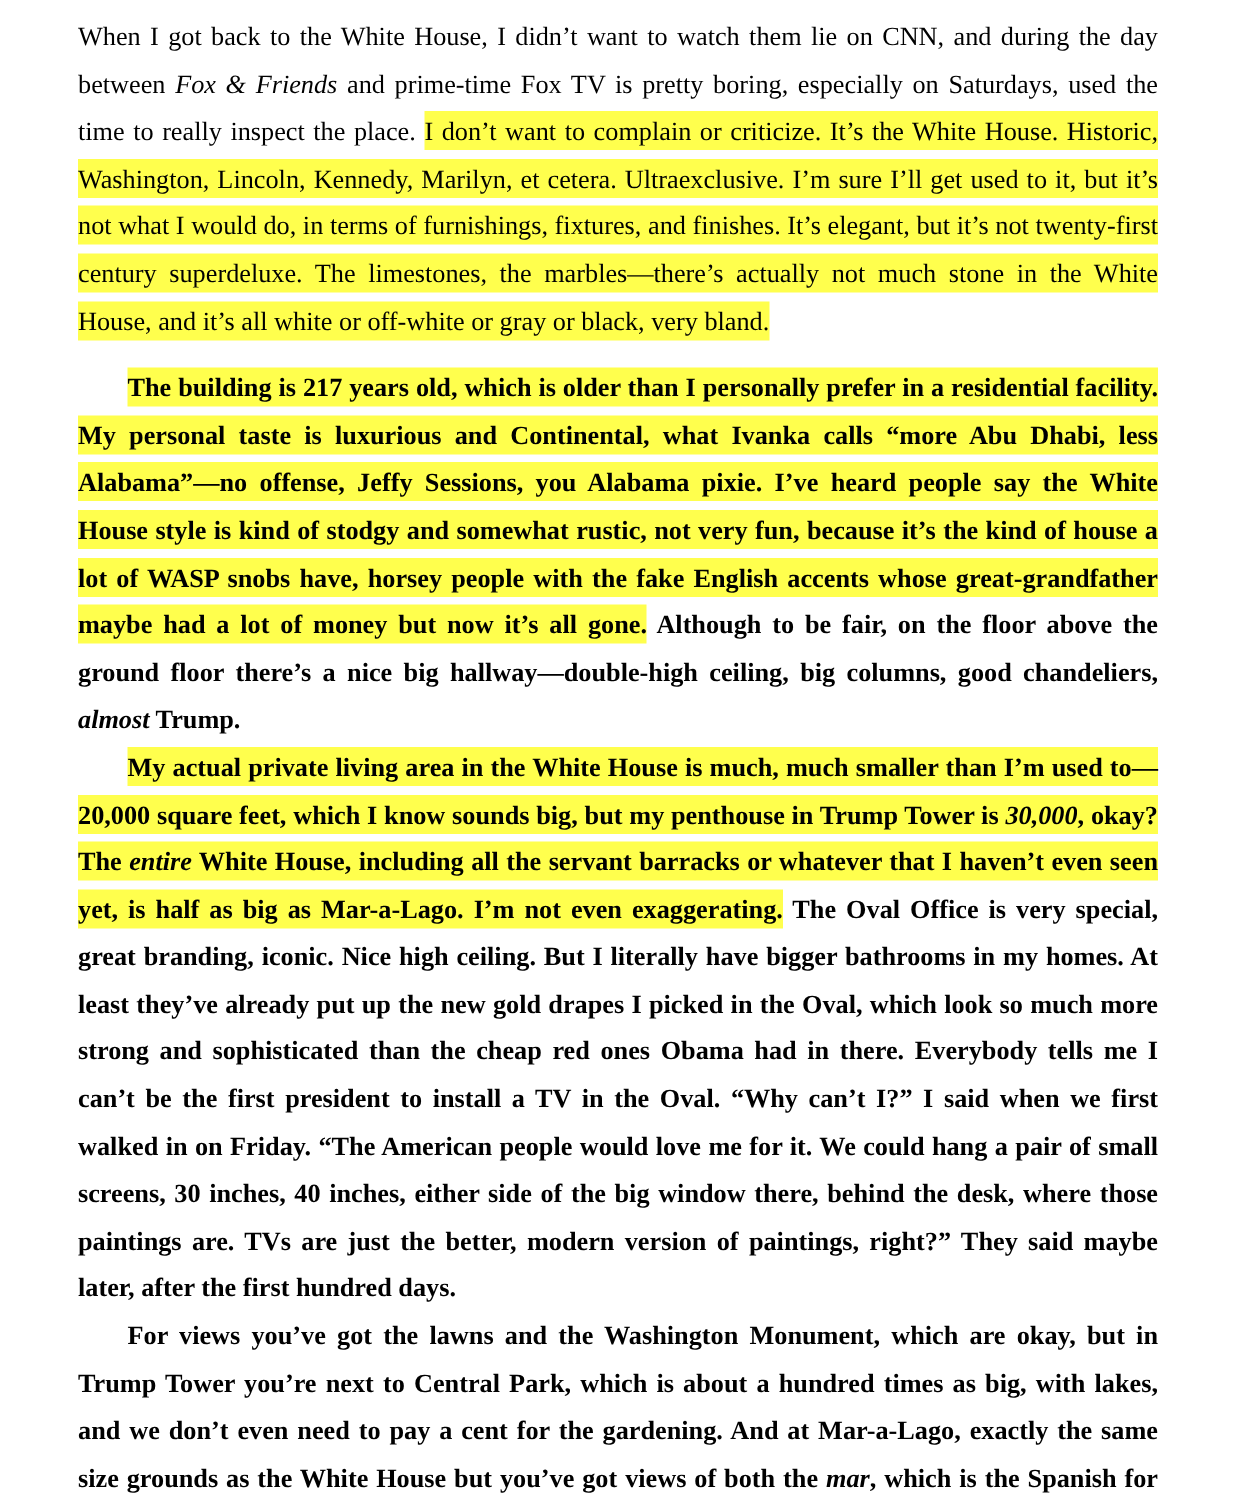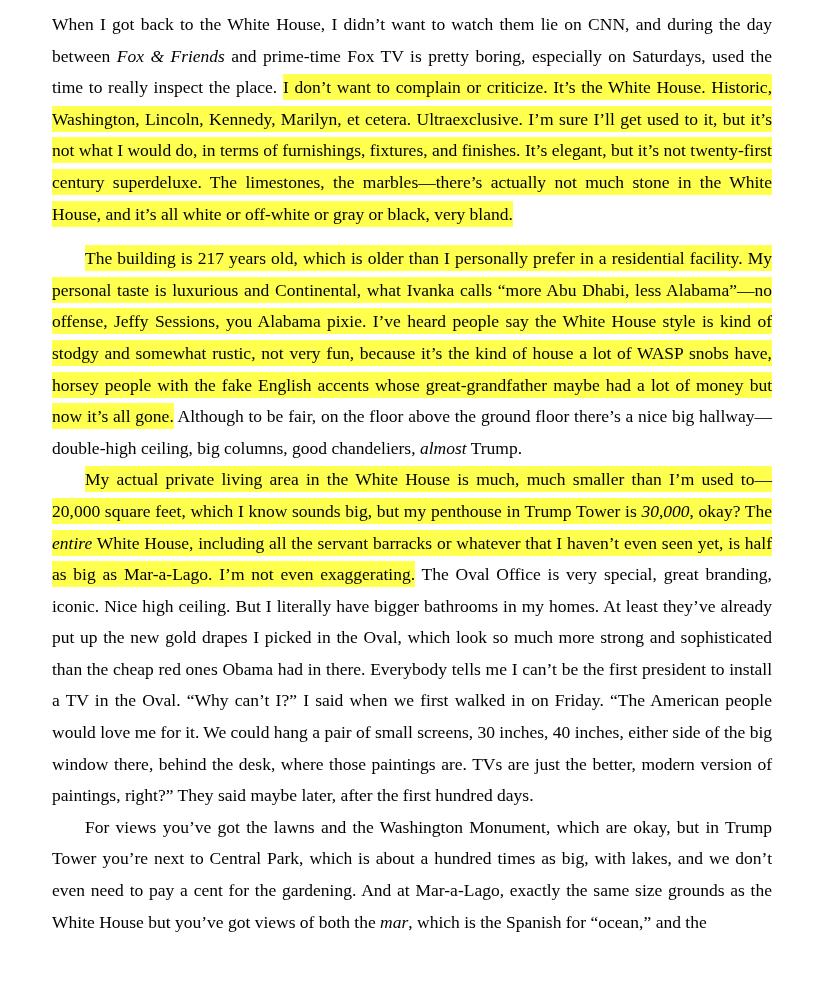--- a/index.html
+++ b/index.html
@@ -22,20 +22,21 @@
     font-size: 17.5px;
     line-height: 31.6px;
     color: var(--fg, #000000);
     text-align: justify;
   }
   .para {
     margin: 0;
   }
   .para.indent {
     text-indent: 33px;
+    font-weight: bold;
   }
   .para.space-after {
     margin-bottom: 13px;
   }
   .hl {
     background-color: var(--hl, #ffff4d);
     padding: 3px 0;
   }
   .it {
     font-style: italic;

